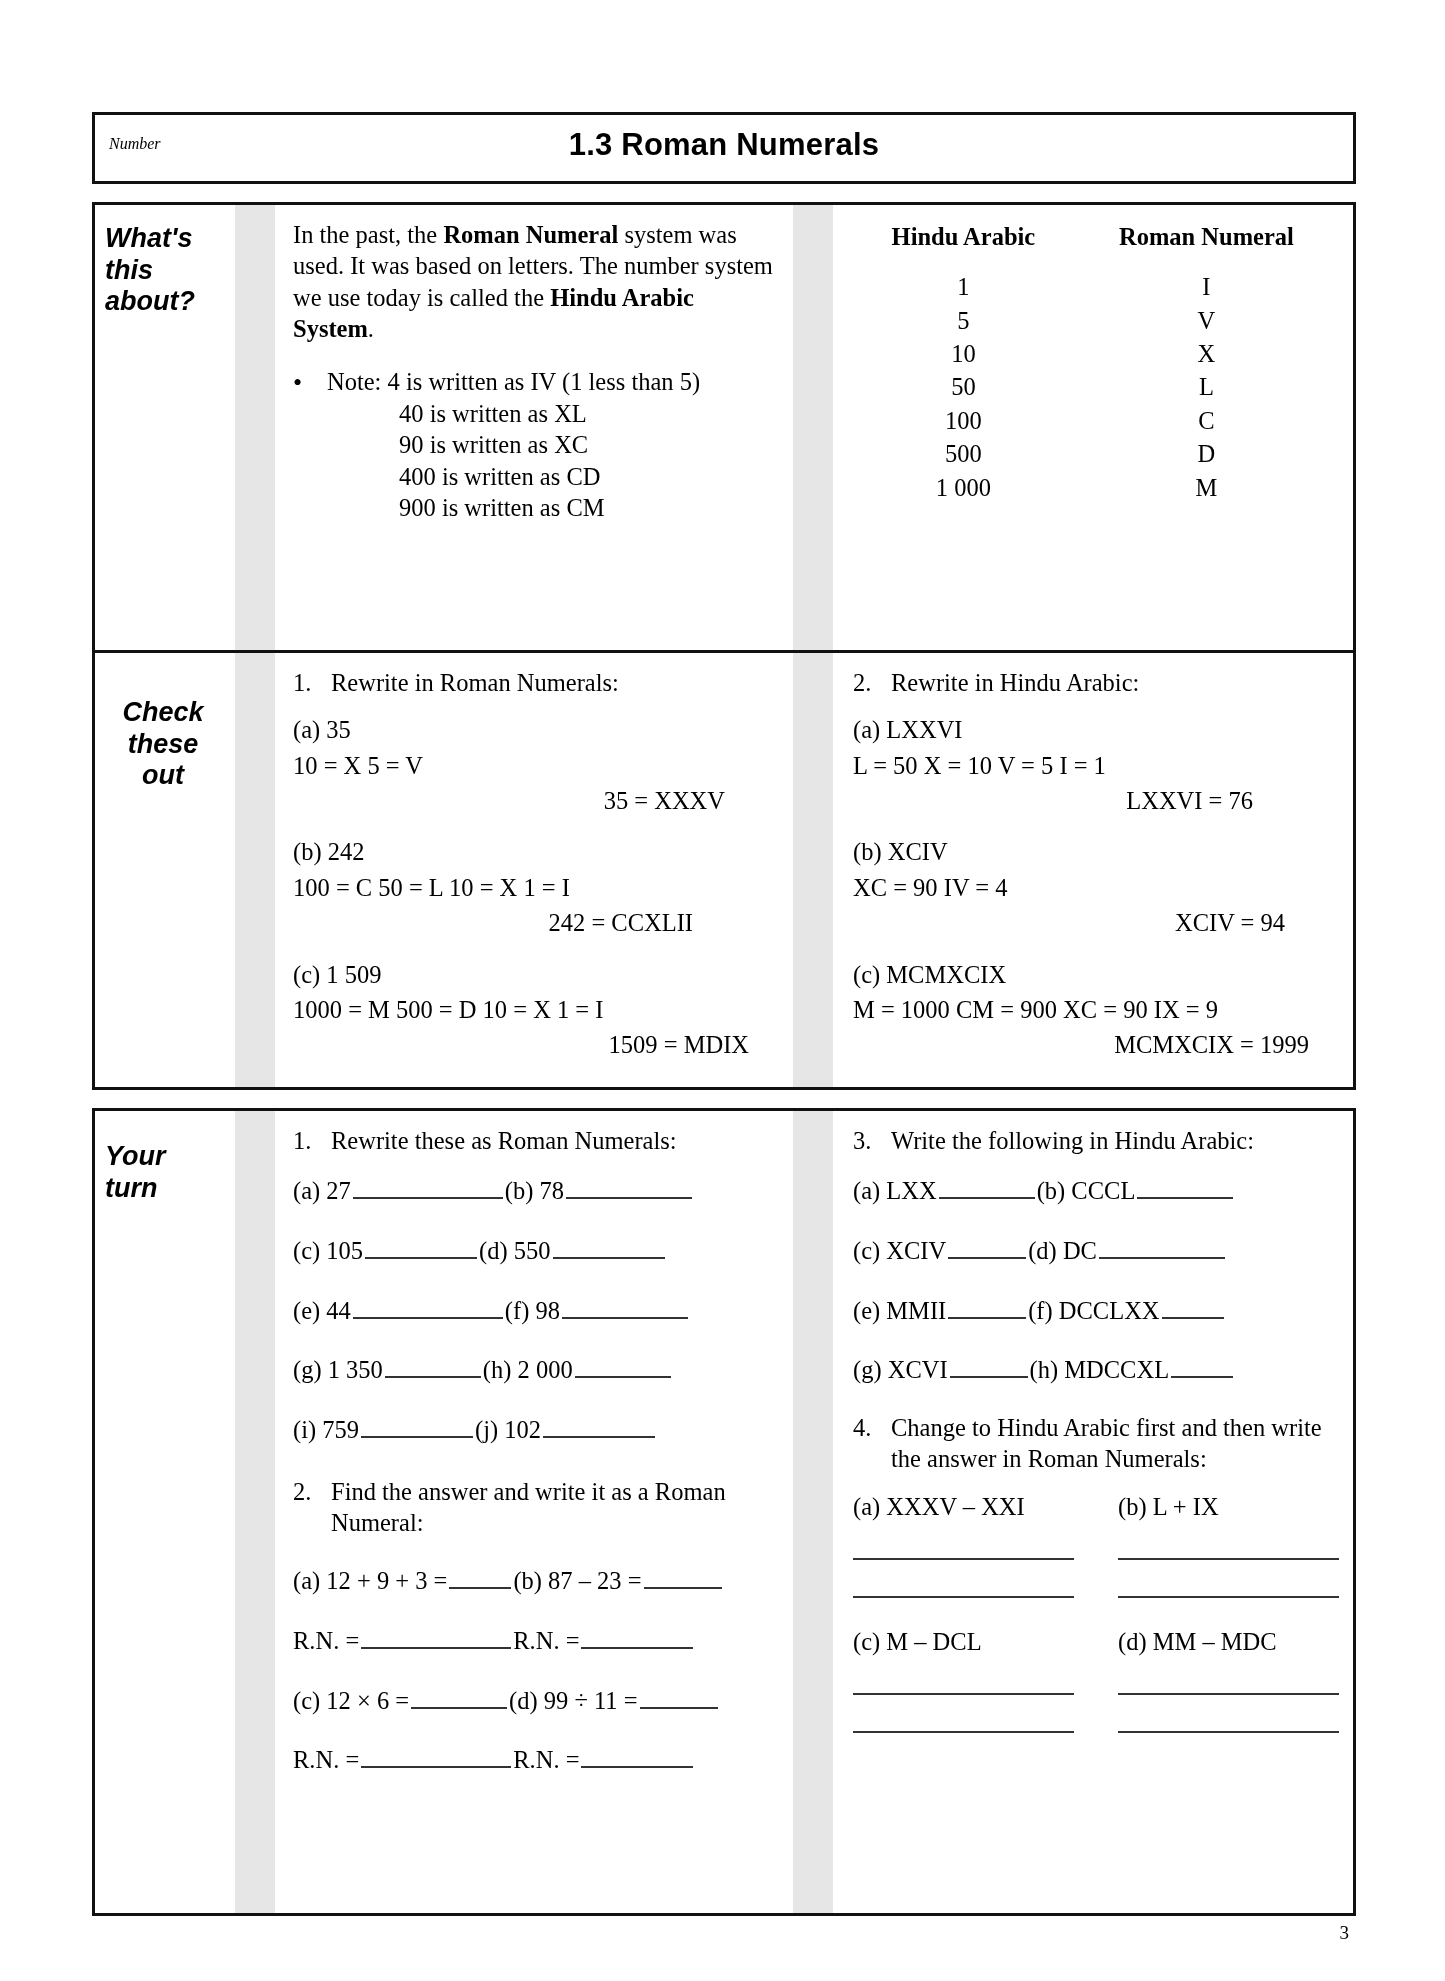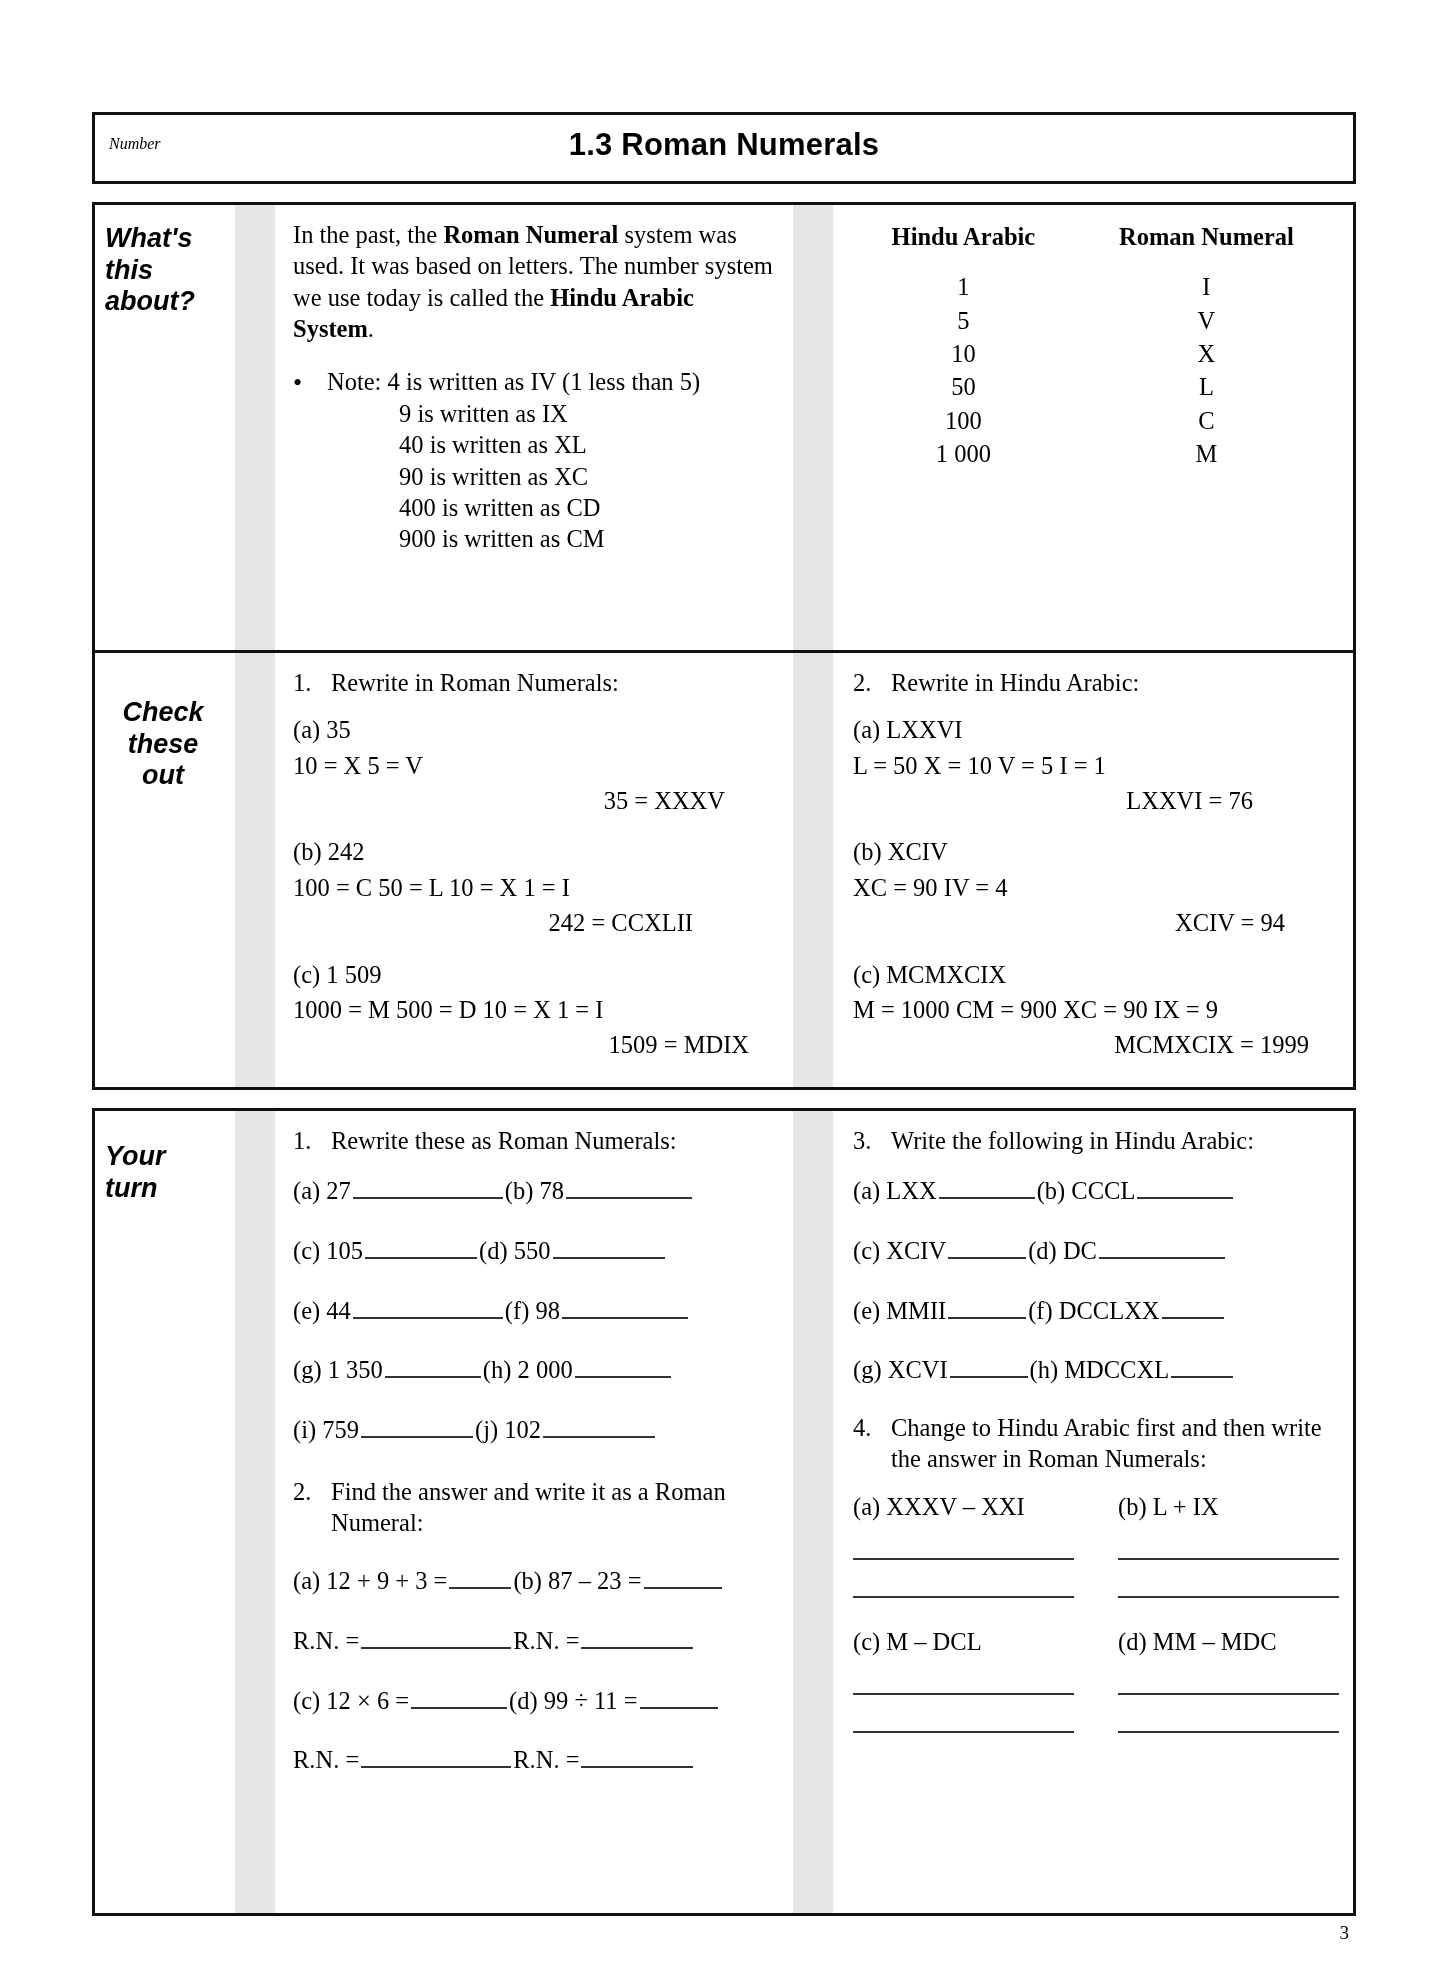--- a/index.html
+++ b/index.html
@@ -126,21 +126,20 @@
       </div>
       <div class="stripe"></div>
 
       <div class="col">
         <p class="para"><span>In the past, the </span><b>Roman Numeral</b><span> system was used. It was based on letters. The number system we use today is called the </span><b>Hindu Arabic System</b><span>.</span></p>
 
         <div class="bullet-row">
           <div class="bullet-dot">•</div>
           <div class="note-lines">
             <div>Note: 4 is written as IV (1 less than 5)</div>
-            <div class="note-indent">9 is written as IX</div>
             <div class="note-indent">40 is written as XL</div>
             <div class="note-indent">90 is written as XC</div>
             <div class="note-indent">400 is written as CD</div>
             <div class="note-indent">900 is written as CM</div>
           </div>
         </div>
       </div>
 
       <div class="stripe"></div>
 
@@ -165,20 +164,24 @@
               <td>10</td>
               <td>X</td>
             </tr>
             <tr>
               <td>50</td>
               <td>L</td>
             </tr>
             <tr>
               <td>100</td>
               <td>C</td>
+            </tr>
+            <tr>
+              <td>500</td>
+              <td>D</td>
             </tr>
             <tr>
               <td>1 000</td>
               <td>M</td>
             </tr>
           </tbody>
         </table>
       </div>
     </div>
   </div>

